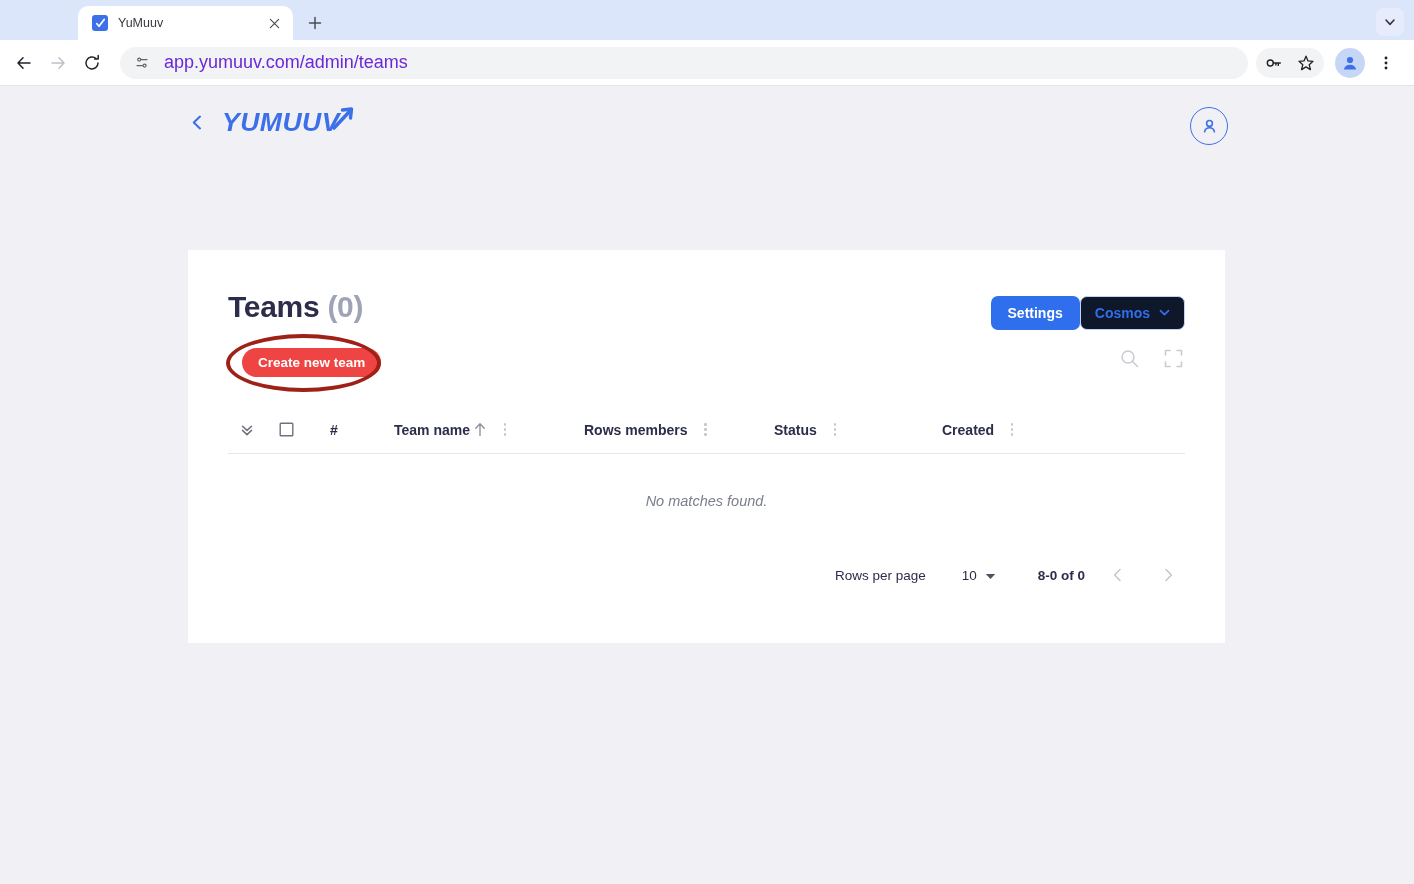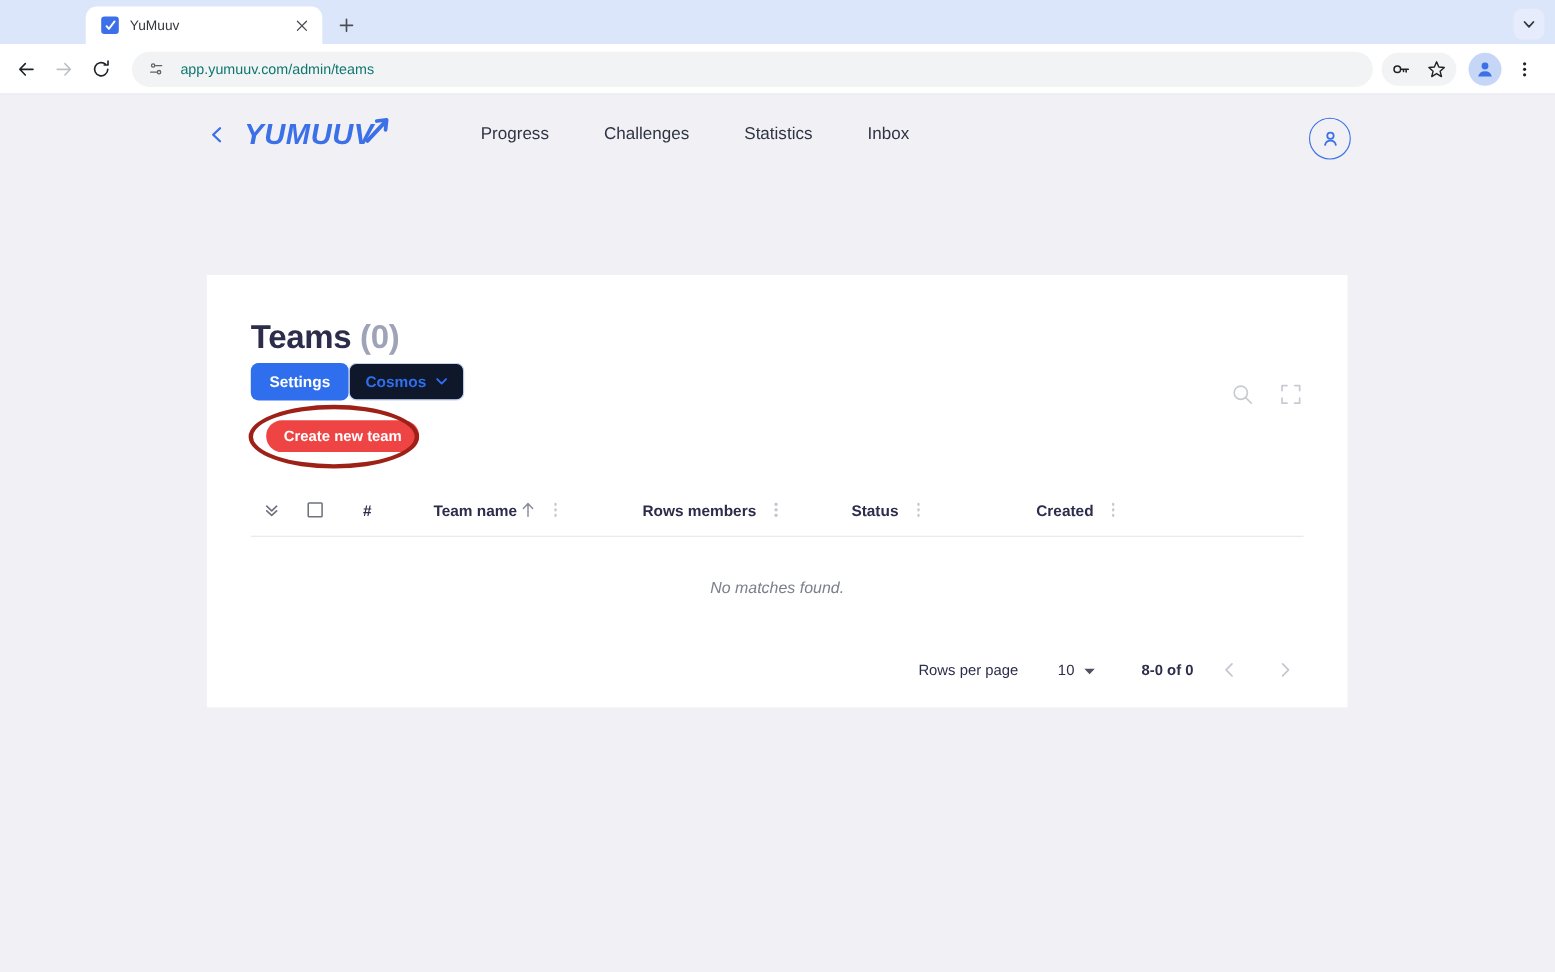--- a/index.html
+++ b/index.html
@@ -81,21 +81,21 @@
     height: 32px;
     background: #f1f3f4;
     border-radius: 16px;
     display: flex; align-items: center;
     margin: 0 6px 0 10px;
     padding: 0 12px;
     min-width: 0;
   }
   .omnibox-icon { width: 20px; height: 20px; display:flex; align-items:center; justify-content:center; flex: 0 0 auto;}
   .omnibox-url {
-    font-size: 13px; color: #0f766e;
+    font-size: 18px; color: #6d28d9;
     margin-left: 12px;
     white-space: nowrap; overflow: hidden; text-overflow: ellipsis;
   }
   .tb-right { display: flex; align-items: center; gap: 2px; flex: 0 0 auto; }
   .tb-pill {
     display: flex; align-items: center;
     background: #f1f3f4; border-radius: 16px;
     height: 30px; padding: 0 2px; margin-right: 6px;
   }
   .profile-btn {
@@ -154,21 +154,21 @@
   
   .card {
     position: absolute;
     left: 188px; top: 164px;
     width: 1037px; height: 393px;
     background: #ffffff;
   }
   .card-inner { padding: 40px 40px 0 40px; position: relative; height: 100%; }
 
   .title-row {
-    display: flex; align-items: flex-start; justify-content: space-between; flex-direction: column;
+    display: flex; align-items: flex-start; justify-content: space-between;
   }
   .page-title {
     font-size: 30px; font-weight: bold;
     color: #2b2d4a;
     letter-spacing: -0.3px;
   }
   .page-title .count { color: #9ea3b8; }
 
   .title-actions { display: flex; align-items: center; gap: 0; padding-top: 6px; }
   .btn-primary {
@@ -385,26 +385,20 @@
 
     <div class="logo">
       <svg width="140" height="40" viewBox="0 0 140 40">
         <text x="0" y="29" font-family="'Liberation Sans', sans-serif" font-size="26.5" font-weight="bold" font-style="italic" fill="#3b70e8" letter-spacing="0.5">YUMUUV</text>
         <path d="M112 26 L128 9" stroke="#3b70e8" stroke-width="3.6" stroke-linecap="round" fill="none"></path>
         <path d="M120.5 8 L129.5 7 L128.5 16" stroke="#3b70e8" stroke-width="3.4" fill="none" stroke-linecap="round" stroke-linejoin="round"></path>
       </svg>
 
     </div>
 
-    <nav class="nav">
-      <a class="nav-item">Progress</a>
-      <a class="nav-item">Challenges</a>
-      <a class="nav-item">Statistics</a>
-      <a class="nav-item">Inbox</a>
-    </nav>
 
     <div class="avatar-btn">
       <svg width="19" height="19" viewBox="0 0 19 19">
         <circle cx="9.5" cy="6.4" r="2.9" stroke="#3b70e8" stroke-width="1.6" fill="none"></circle>
         <path d="M4.6 14.8 A5 5 0 0 1 14.4 14.8" stroke="#3b70e8" stroke-width="1.6" fill="none" stroke-linecap="round"></path>
       </svg>
     </div>
   </div>
 
   <div class="card">

